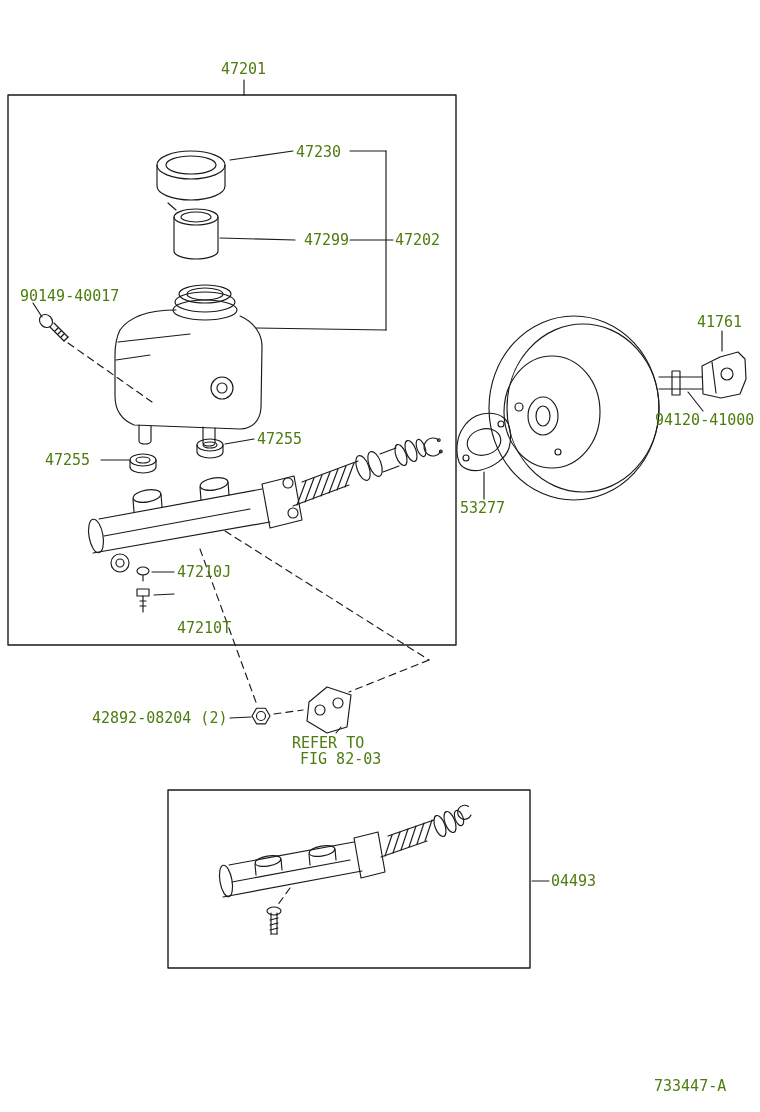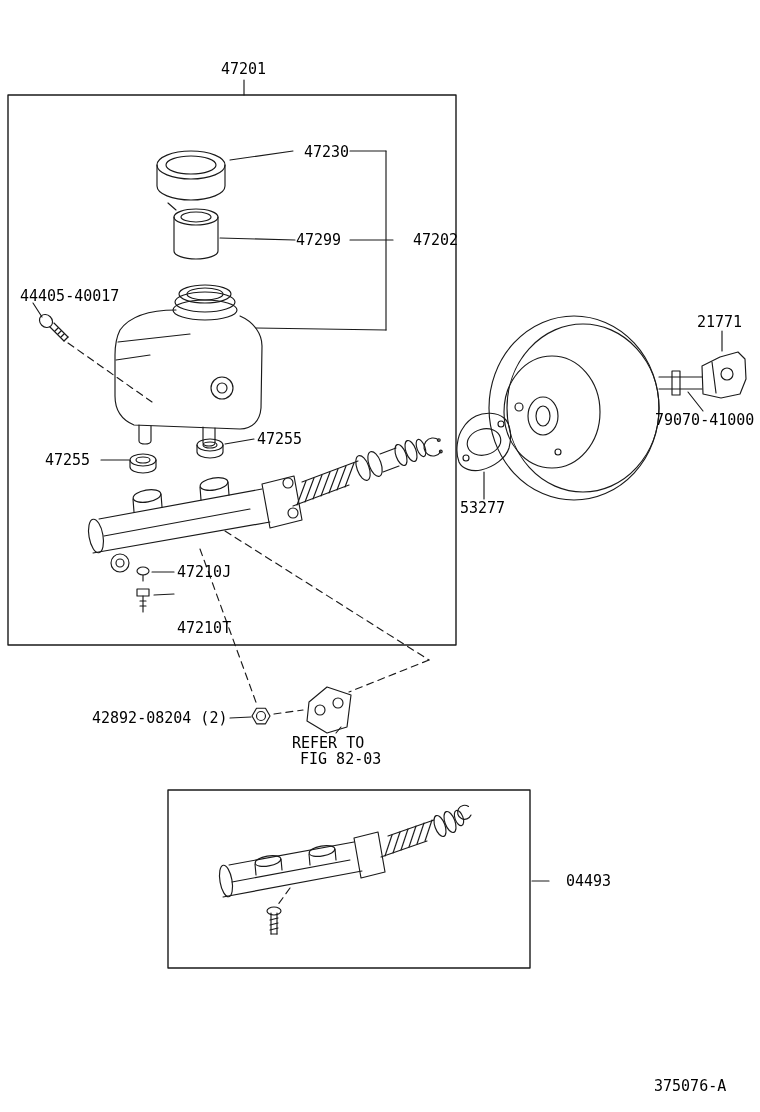--- a/index.html
+++ b/index.html
@@ -1,20 +1,20 @@
 <!DOCTYPE html>
 <html><head>
 <meta charset="utf-8">
 <style>
   * { margin:0; padding:0; box-sizing:border-box; }
   html,body { background:#ffffff; }
   #page {
     position:relative; width:760px; height:1112px; background:#ffffff;
     font-family:"DejaVu Sans Mono","Liberation Mono",monospace;
-    color:#000000; overflow:hidden;text-align:center;
+    color:#4d7c0f; overflow:hidden;text-align:center;
   }
   #art { position:absolute; left:0; top:0; }
   .lbl {
     position:absolute; font-size:15px; line-height:16px; font-weight:400;
     white-space:pre; letter-spacing:0;
   }
 </style>
 </head>
 <body>
 
@@ -221,30 +221,30 @@
         <line x1="277" y1="913" x2="277" y2="934"></line>
         <line x1="271" y1="934" x2="277" y2="934"></line>
         <line x1="270" y1="920" x2="278" y2="918"></line>
         <line x1="270" y1="925" x2="278" y2="923"></line>
         <line x1="270" y1="930" x2="278" y2="928"></line>
       </g>
     </g>
   </svg>
 
   <div class="lbl" style="left:221px; top:61px">47201</div>
-  <div class="lbl" style="left:304px; top:144px">47230</div>
-  <div class="lbl" style="left:296px; top:232px">47299</div>
-  <div class="lbl" style="left:413px; top:232px">47202</div>
-  <div class="lbl" style="left:20px;  top:288px">44405-40017</div>
+  <div class="lbl" style="left:296px; top:144px">47230</div>
+  <div class="lbl" style="left:304px; top:232px">47299</div>
+  <div class="lbl" style="left:395px; top:232px">47202</div>
+  <div class="lbl" style="left:20px;  top:288px">90149-40017</div>
   <div class="lbl" style="left:257px; top:431px">47255</div>
   <div class="lbl" style="left:45px;  top:452px">47255</div>
   <div class="lbl" style="left:177px; top:564px">47210J</div>
   <div class="lbl" style="left:177px; top:620px">47210T</div>
   <div class="lbl" style="left:460px; top:500px">53277</div>
-  <div class="lbl" style="left:697px; top:314px">21771</div>
-  <div class="lbl" style="left:655px; top:412px">79070-41000</div>
+  <div class="lbl" style="left:697px; top:314px">41761</div>
+  <div class="lbl" style="left:655px; top:412px">94120-41000</div>
   <div class="lbl" style="left:92px;  top:710px">42892-08204 (2)</div>
   <div class="lbl" style="left:292px; top:735px">REFER TO</div>
   <div class="lbl" style="left:300px; top:751px">FIG 82-03</div>
-  <div class="lbl" style="left:566px; top:873px">04493</div>
-  <div class="lbl" style="left:654px; top:1078px">375076-A</div>
+  <div class="lbl" style="left:551px; top:873px">04493</div>
+  <div class="lbl" style="left:654px; top:1078px">733447-A</div>
 
 </div>
 
 </body></html>

